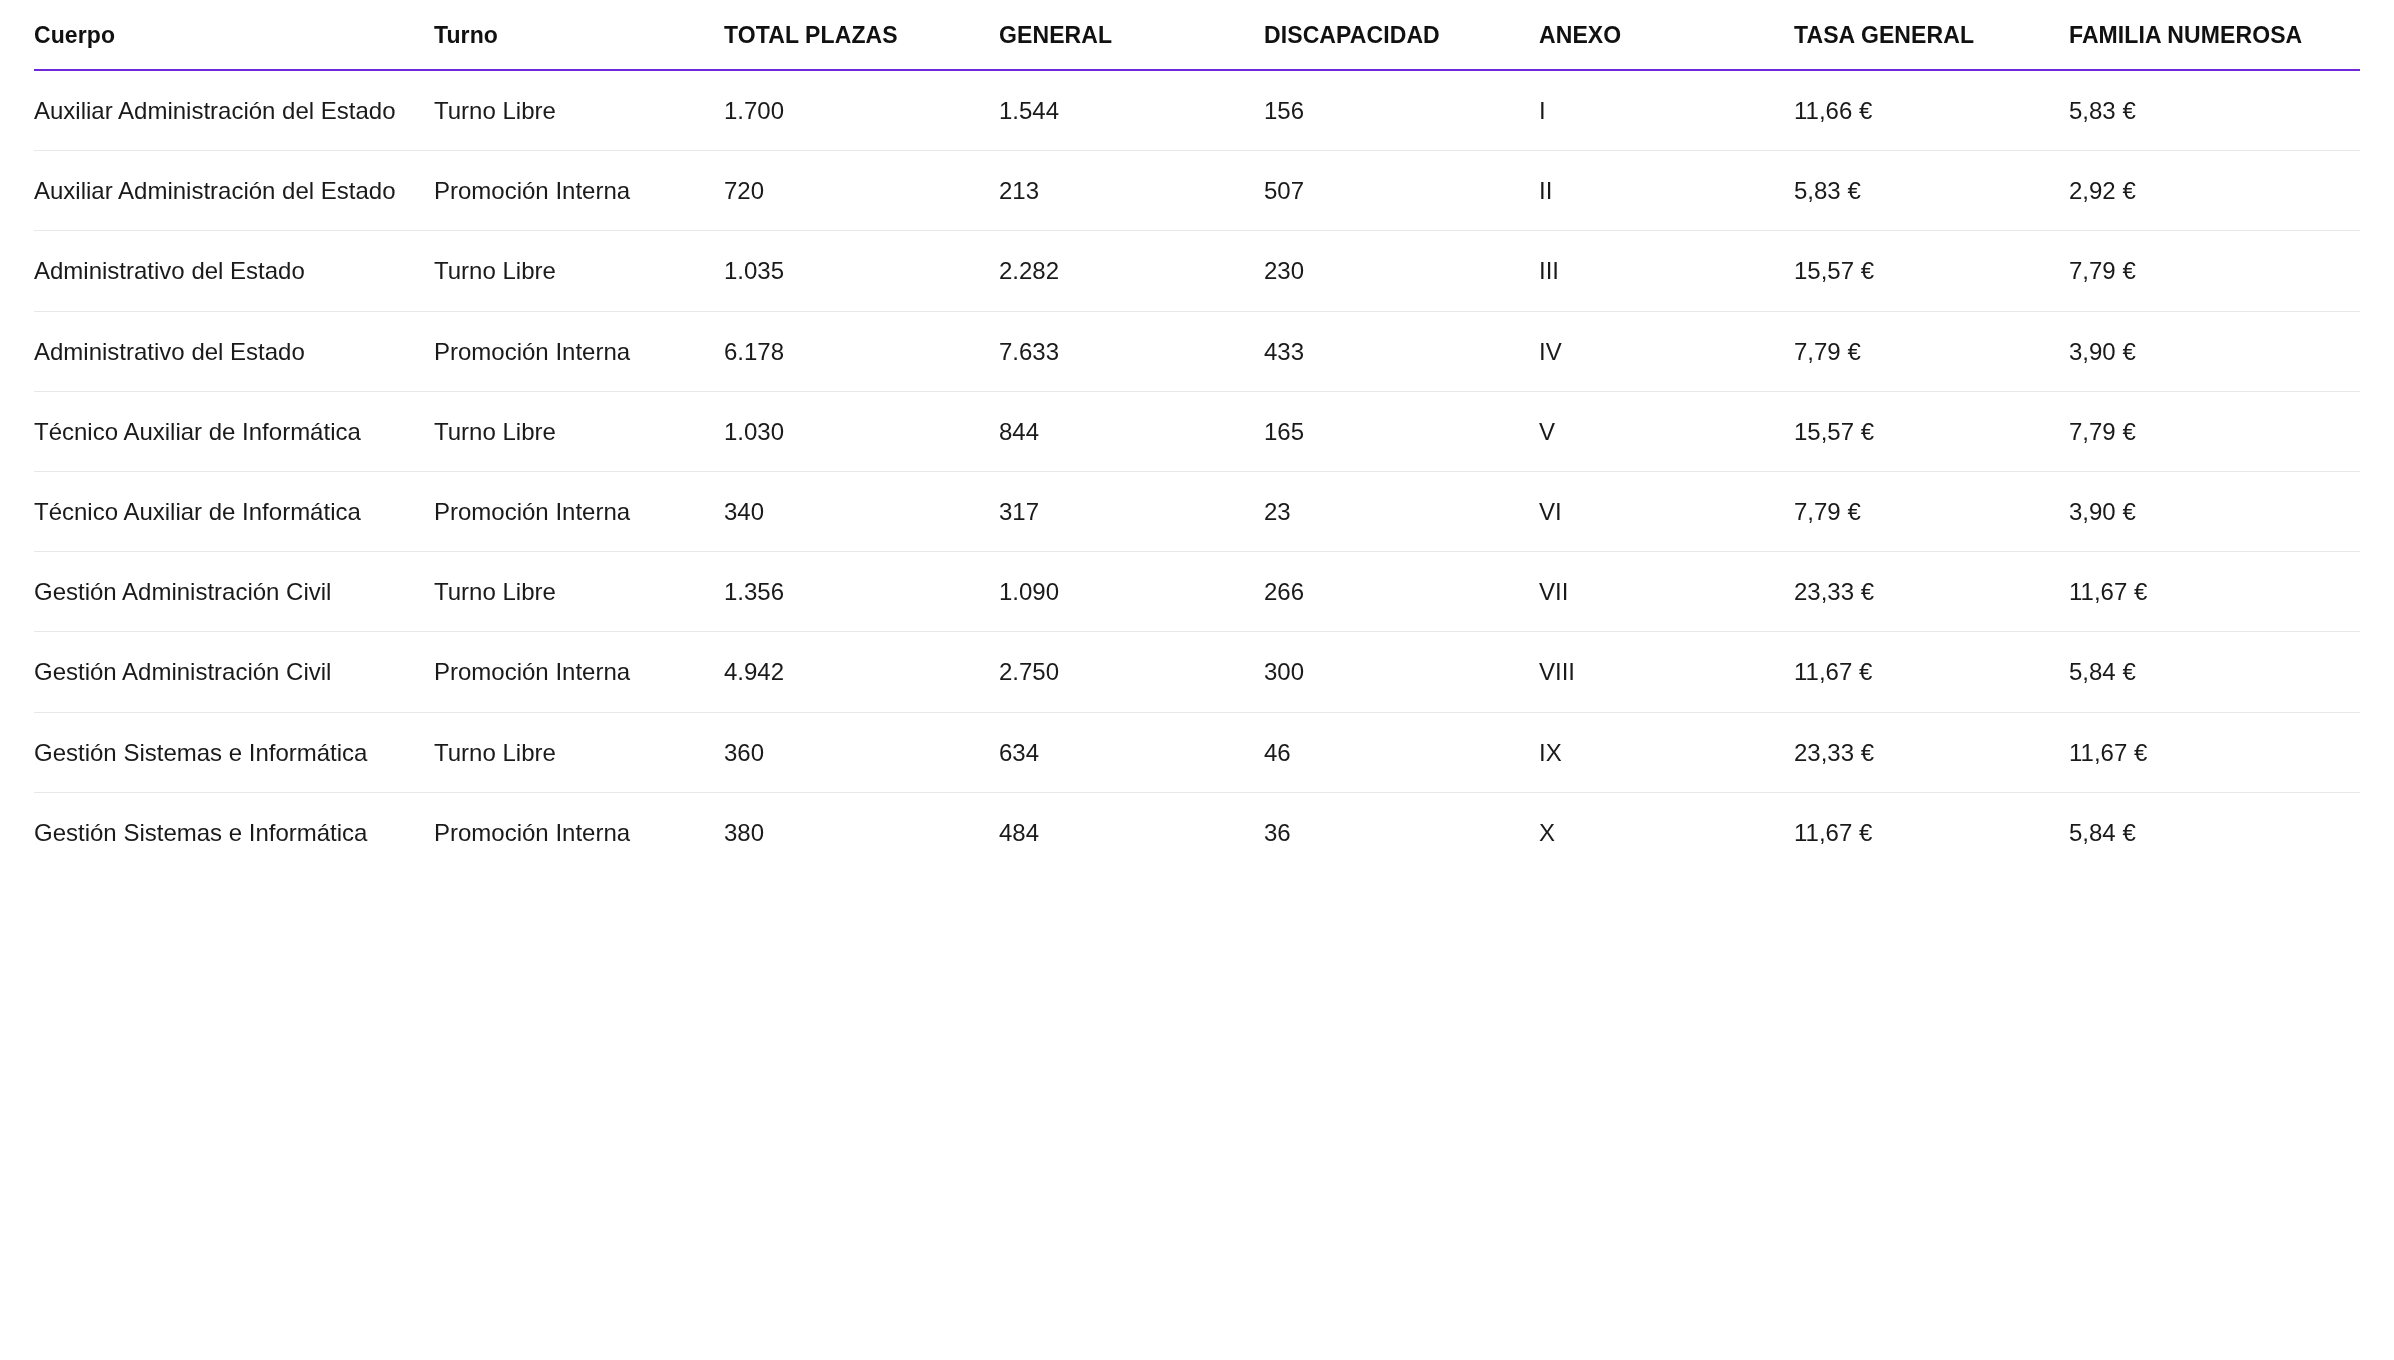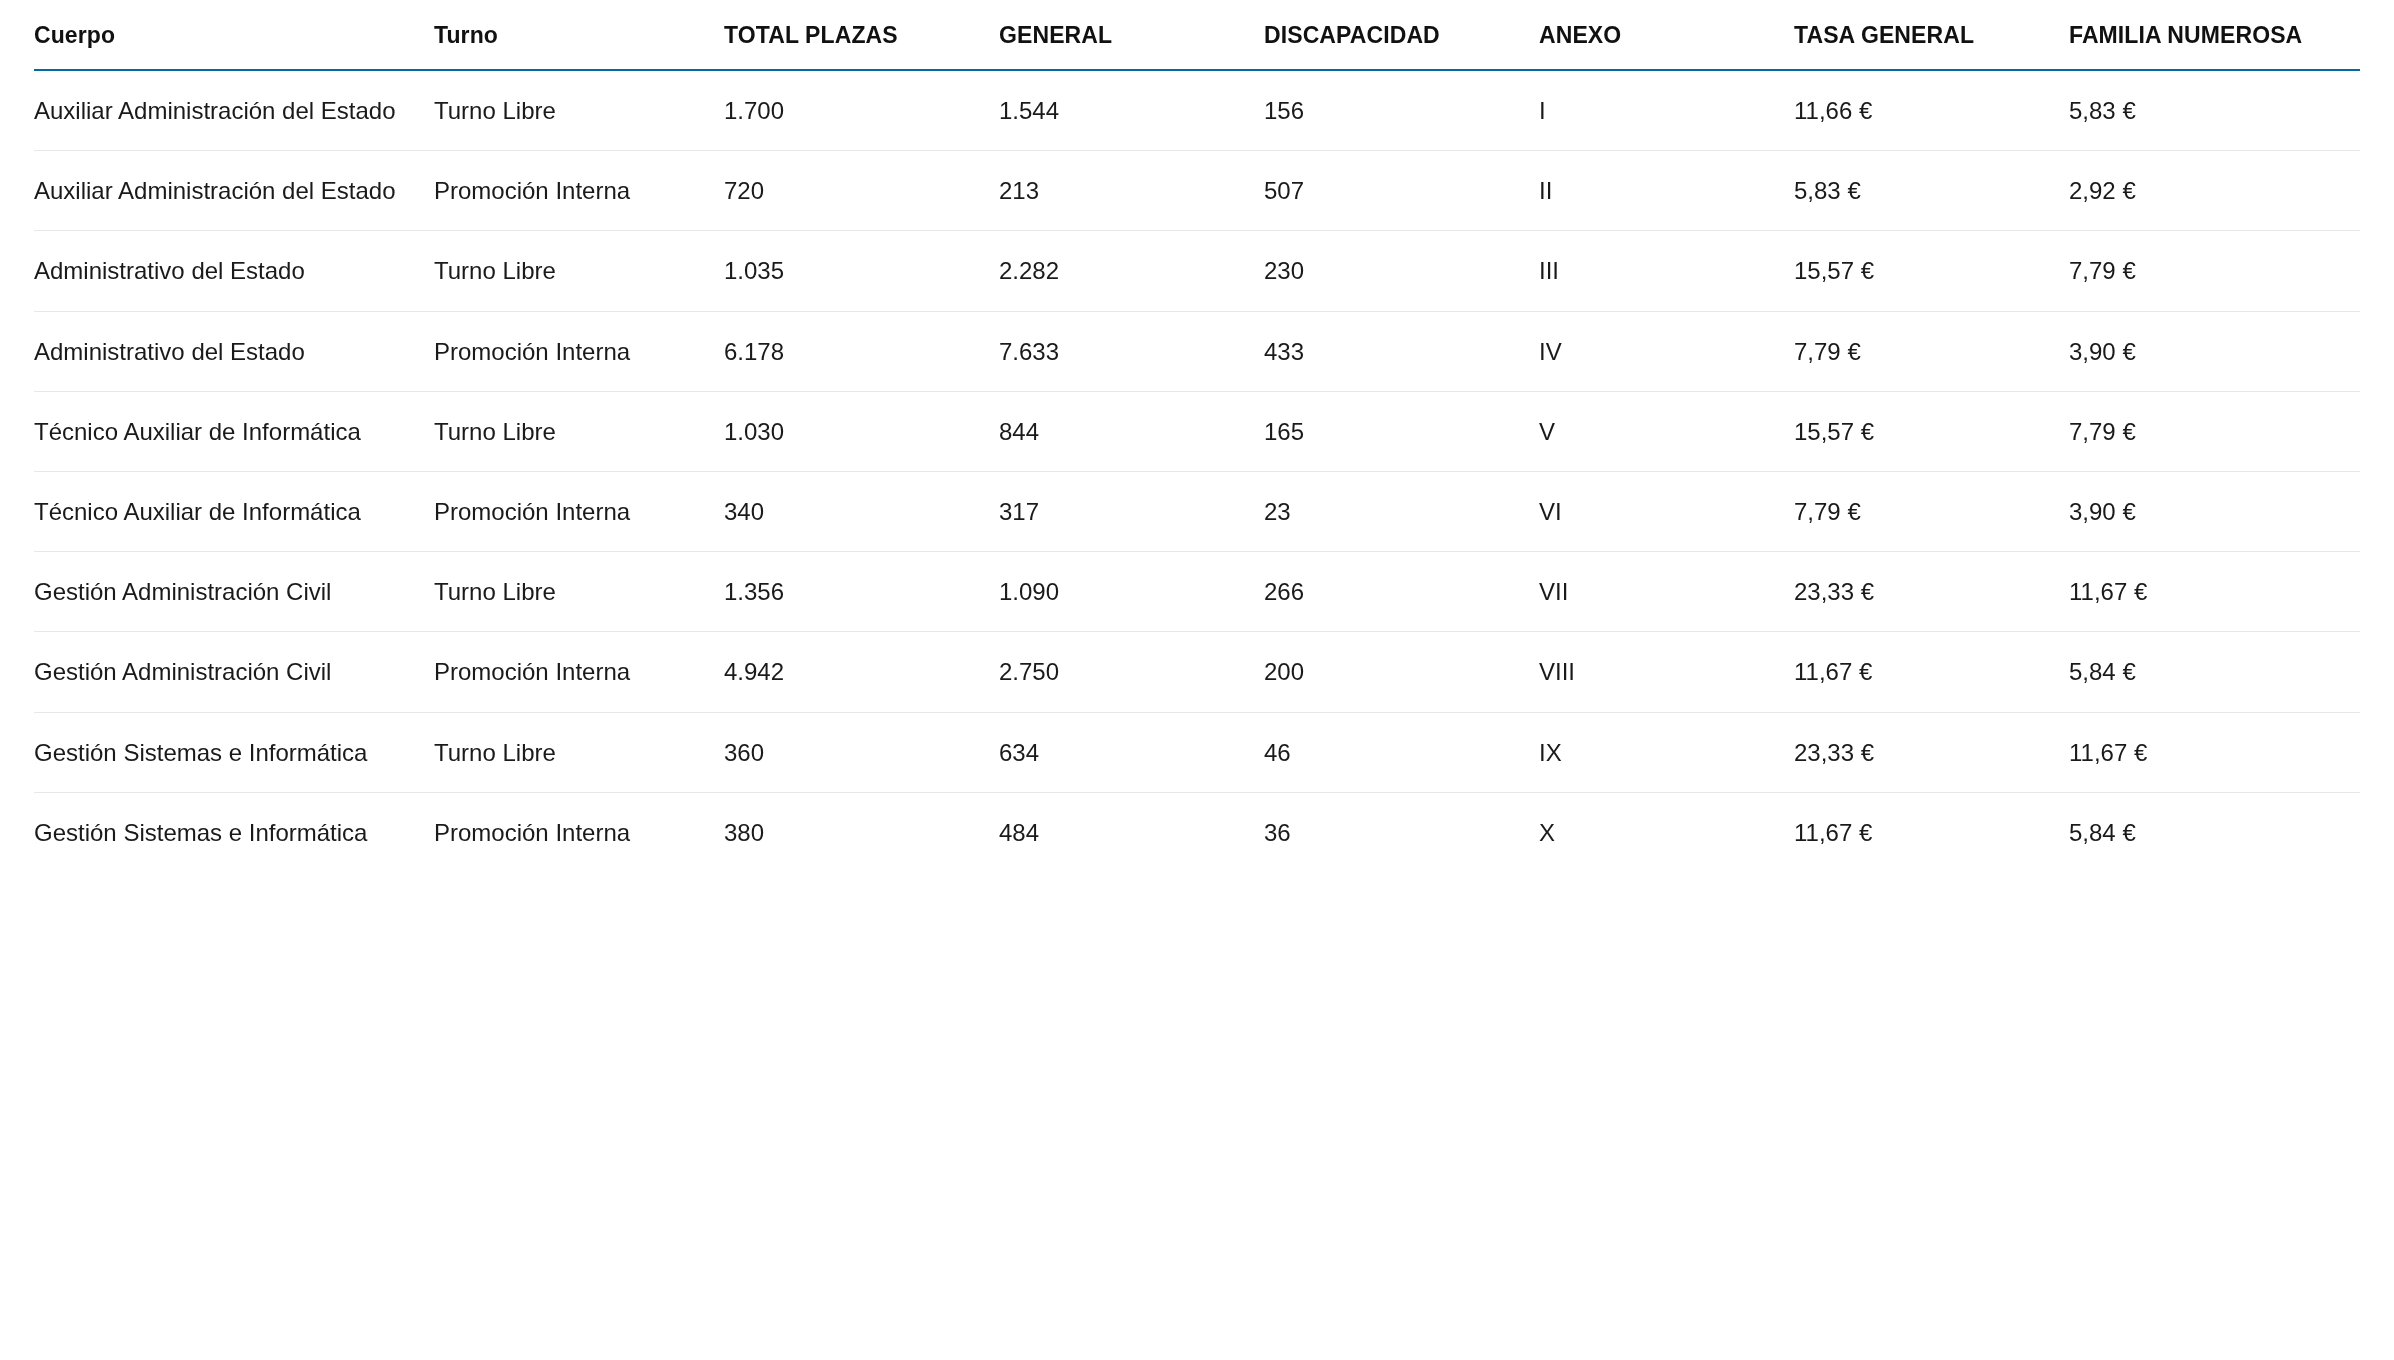--- a/index.html
+++ b/index.html
@@ -22,21 +22,21 @@
     width: 100%;
     border-collapse: collapse;
     table-layout: fixed;
   }
   table.data-table th {
     text-align: left;
     font-size: 23px;
     font-weight: 700;
     color: #111111;
     padding: 22px 10px 20px 0;
-    border-bottom: 2px solid #0369a1;
+    border-bottom: 2px solid #6d28d9;
     vertical-align: top;
     letter-spacing: 0.1px;
   }
   table.data-table td {
     text-align: left;
     font-size: 24px;
     font-weight: 400;
     color: #1a1a1a;
     padding: 24px 10px 24px 0;
     border-bottom: 1px solid #e8e8e8;
@@ -151,21 +151,21 @@
         <td>266</td>
         <td>VII</td>
         <td>23,33 €</td>
         <td>11,67 €</td>
       </tr>
       <tr>
         <td>Gestión Administración Civil</td>
         <td>Promoción Interna</td>
         <td>4.942</td>
         <td>2.750</td>
-        <td>200</td>
+        <td>300</td>
         <td>VIII</td>
         <td>11,67 €</td>
         <td>5,84 €</td>
       </tr>
       <tr>
         <td>Gestión Sistemas e Informática</td>
         <td>Turno Libre</td>
         <td>360</td>
         <td>634</td>
         <td>46</td>

